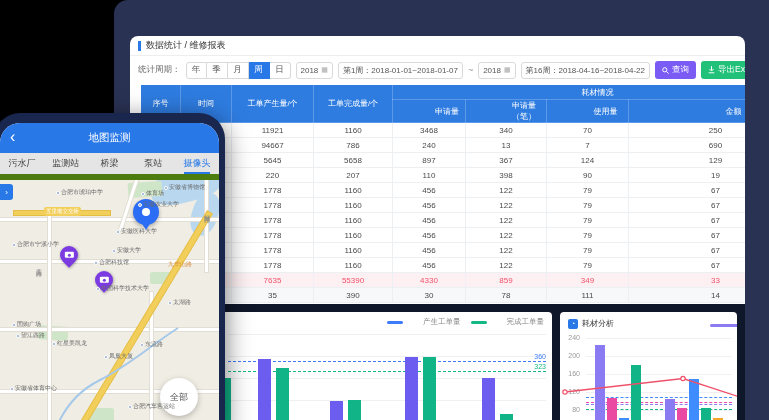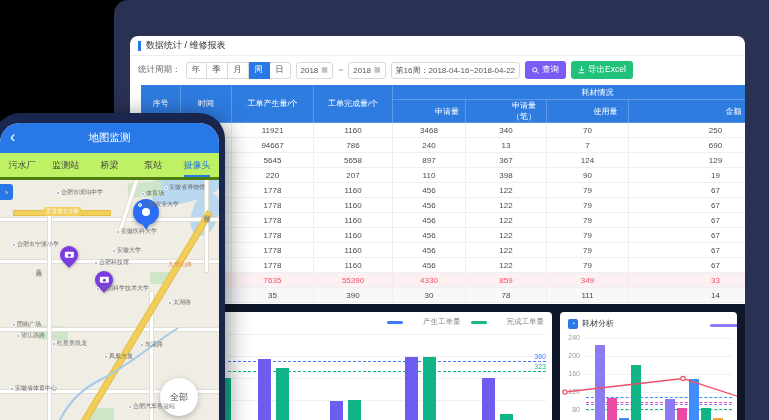--- a/index.html
+++ b/index.html
@@ -78,21 +78,21 @@
 
   
   .phone{position:absolute;left:-6px;top:113px;width:231px;height:320px;z-index:5;
     background:#19264e;border-radius:26px 26px 0 0;box-shadow:0 6px 26px rgba(0,0,0,.55);}
   .screen{position:absolute;left:6px;top:10px;right:6px;bottom:0;border-radius:20px 20px 0 0;
     overflow:hidden;background:#fff;display:flex;flex-direction:column;}
   .ph-header{height:30px;background:#2878e8;display:flex;align-items:center;justify-content:center;
     position:relative;flex:none;}
   .ph-back{position:absolute;left:10px;top:4px;color:#fff;font-size:16px;line-height:20px;cursor:pointer;}
   .ph-title{color:#fff;font-size:10.5px;}
-  .ph-tabs{height:27px;background:#bef264;display:flex;flex:none;border-bottom:3px solid #4d7c0f;}
+  .ph-tabs{height:27px;background:#e5e5e5;display:flex;flex:none;border-bottom:6px solid #4d7c0f;}
   .ph-tab{flex:1;display:flex;align-items:center;justify-content:center;font-size:9px;color:#444;
     position:relative;cursor:pointer;}
   .ph-tab.active{color:#2878e8;}
   .ph-tab.active::after{content:"";position:absolute;bottom:0;left:50%;margin-left:-13px;width:26px;height:2px;background:#2878e8;}
   .map{flex:1;position:relative;background:#f0ede4;overflow:hidden;}
   .water{position:absolute;background:#b9d8f0;}
   .park{position:absolute;background:#cfe5c8;border-radius:2px;}
   .road{position:absolute;background:#fff;box-shadow:0 0 0 1px #e2ded3;}
   .yroad{position:absolute;background:#f2cf5b;box-shadow:0 0 0 1px #e4bd45;}
   .map-label{position:absolute;font-size:6px;color:#6b6b6b;white-space:nowrap;display:flex;align-items:center;gap:1px;}
@@ -135,20 +135,23 @@
           <div class="seg-btn">年</div>
           <div class="seg-btn">季</div>
           <div class="seg-btn">月</div>
           <div class="seg-btn active">周</div>
           <div class="seg-btn">日</div>
         </div>
       <div class="ybox">
         <span>2018</span>
         <span class="cal-ic">▦</span>
       </div>
+      <div class="wbox">
+        <span>第1周：2018-01-01~2018-01-07</span>
+      </div>
       <span class="tilde">~</span>
       <div class="ybox">
         <span>2018</span>
         <span class="cal-ic">▦</span>
       </div>
       <div class="wbox">
         <span>第16周：2018-04-16~2018-04-22</span>
       </div>
       <button class="btn query">
         <svg width="7" height="7" viewBox="0 0 10 10">

